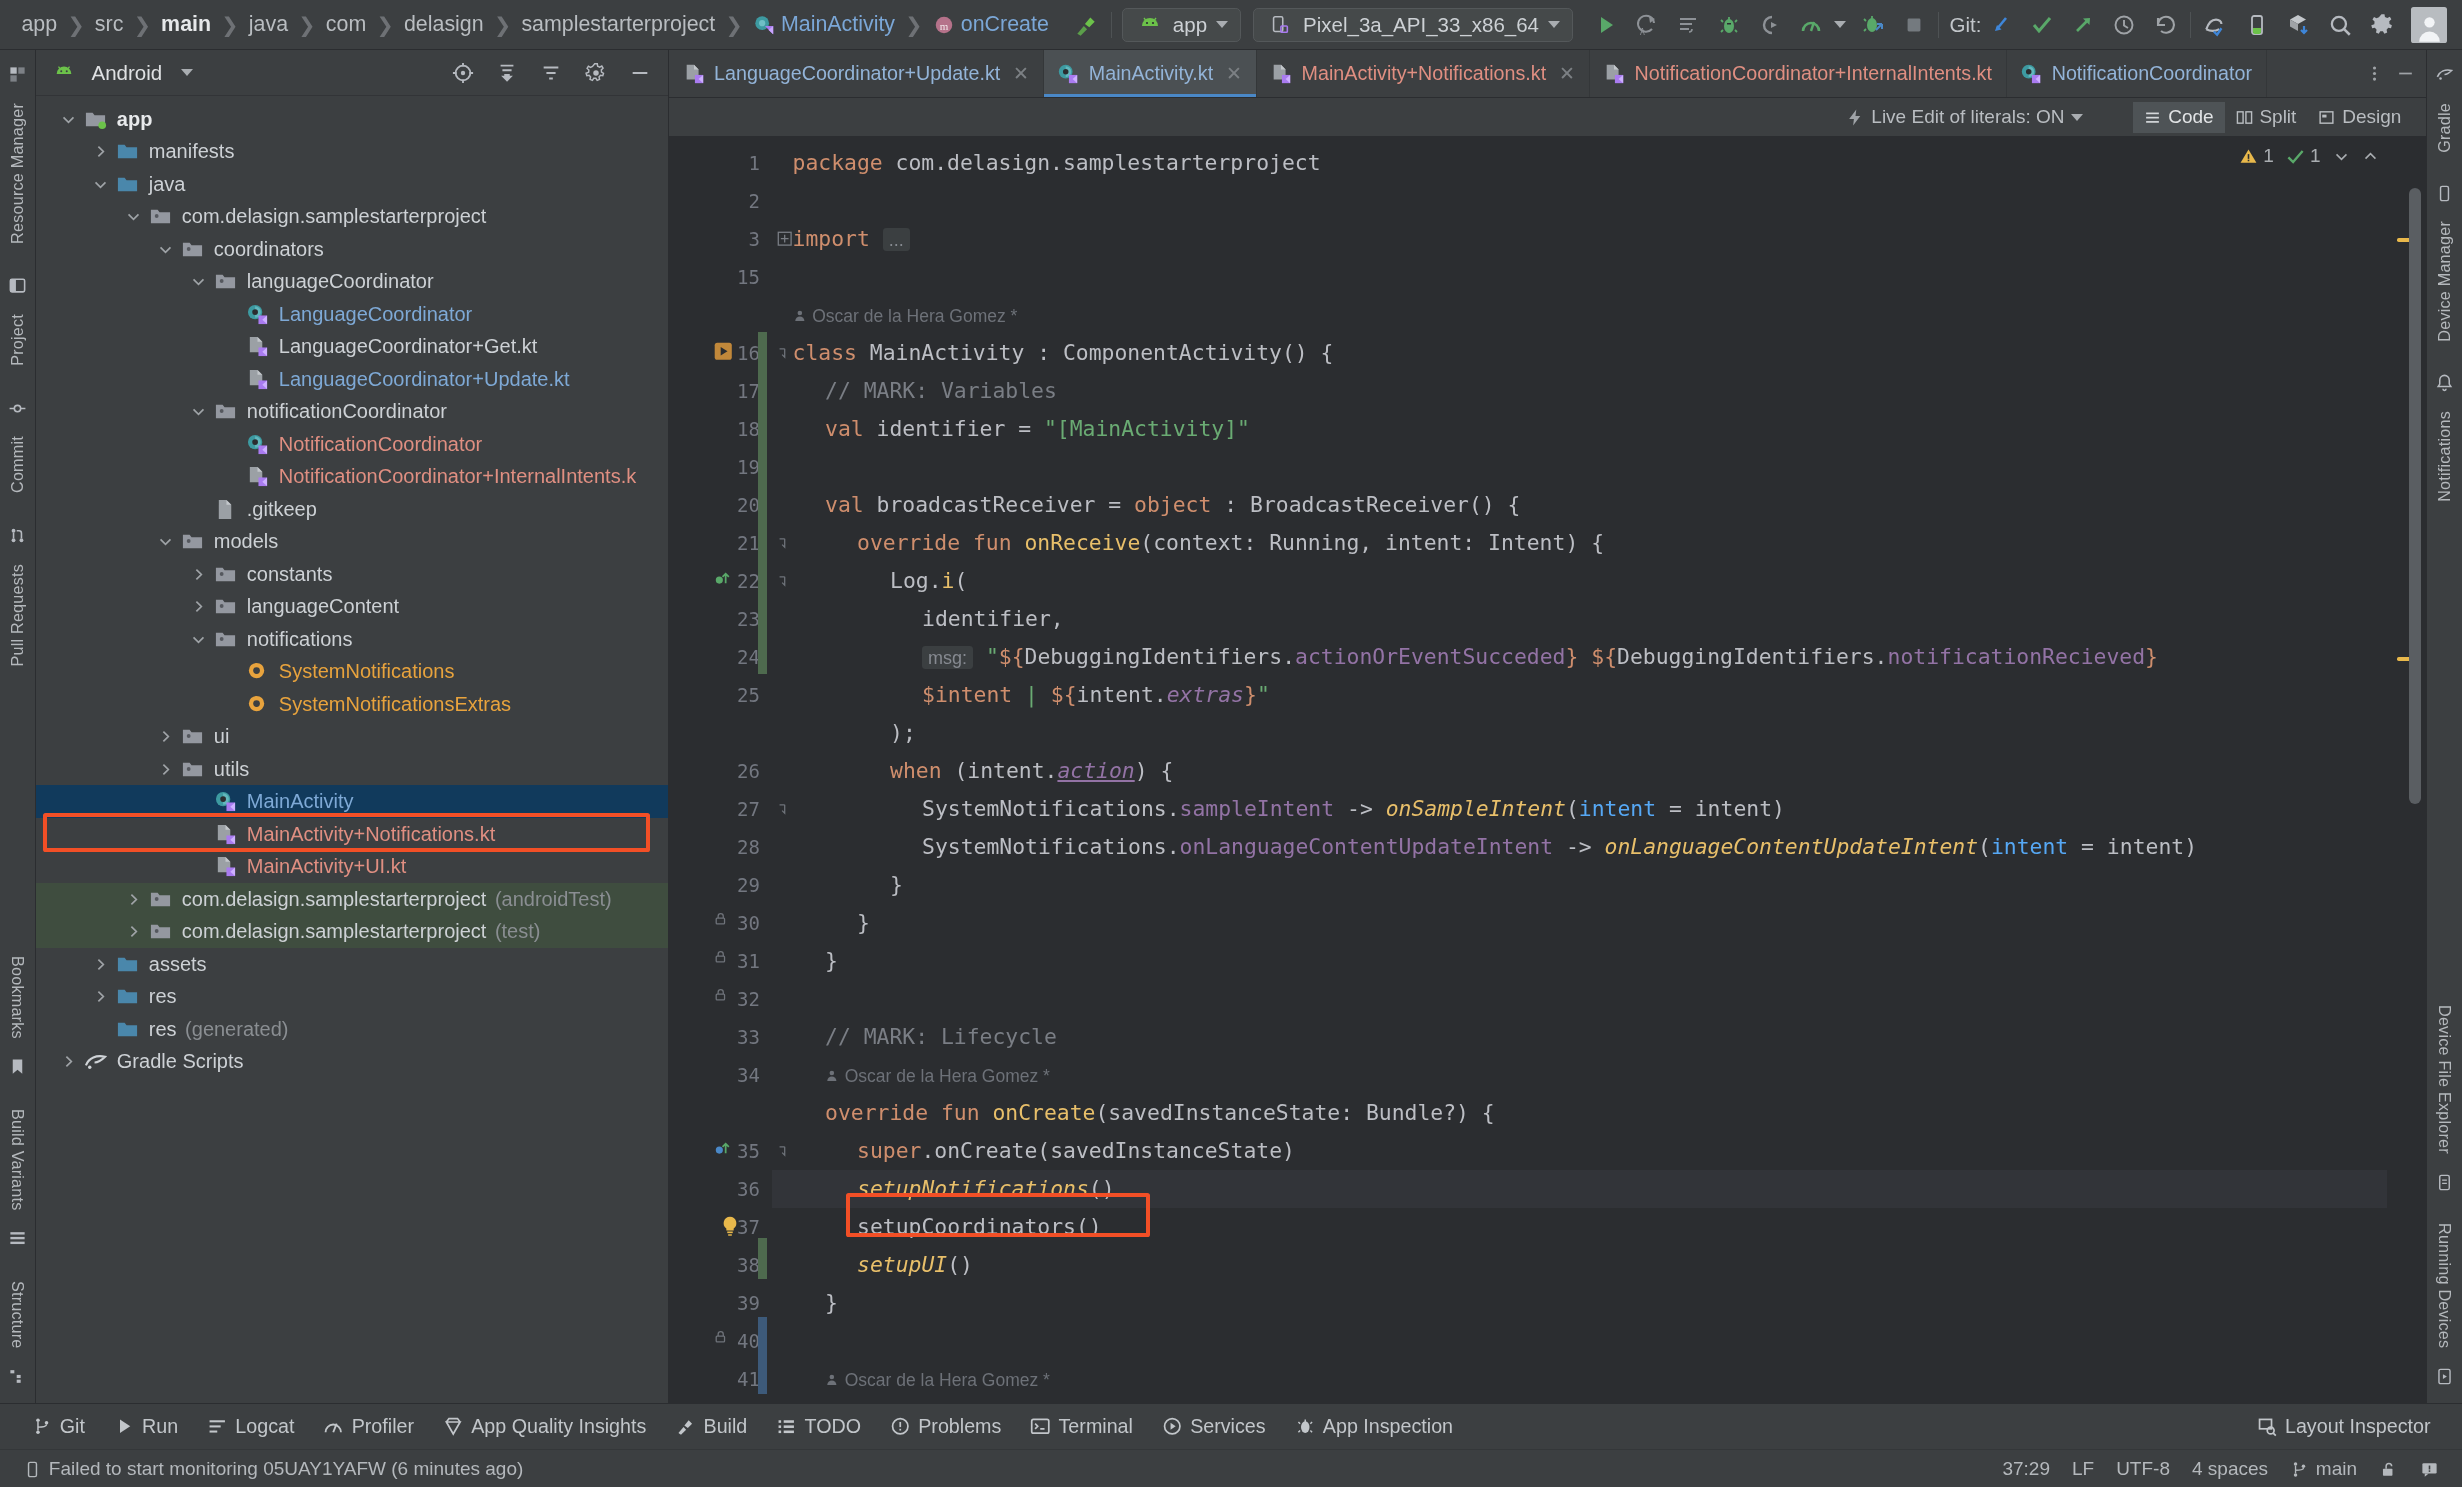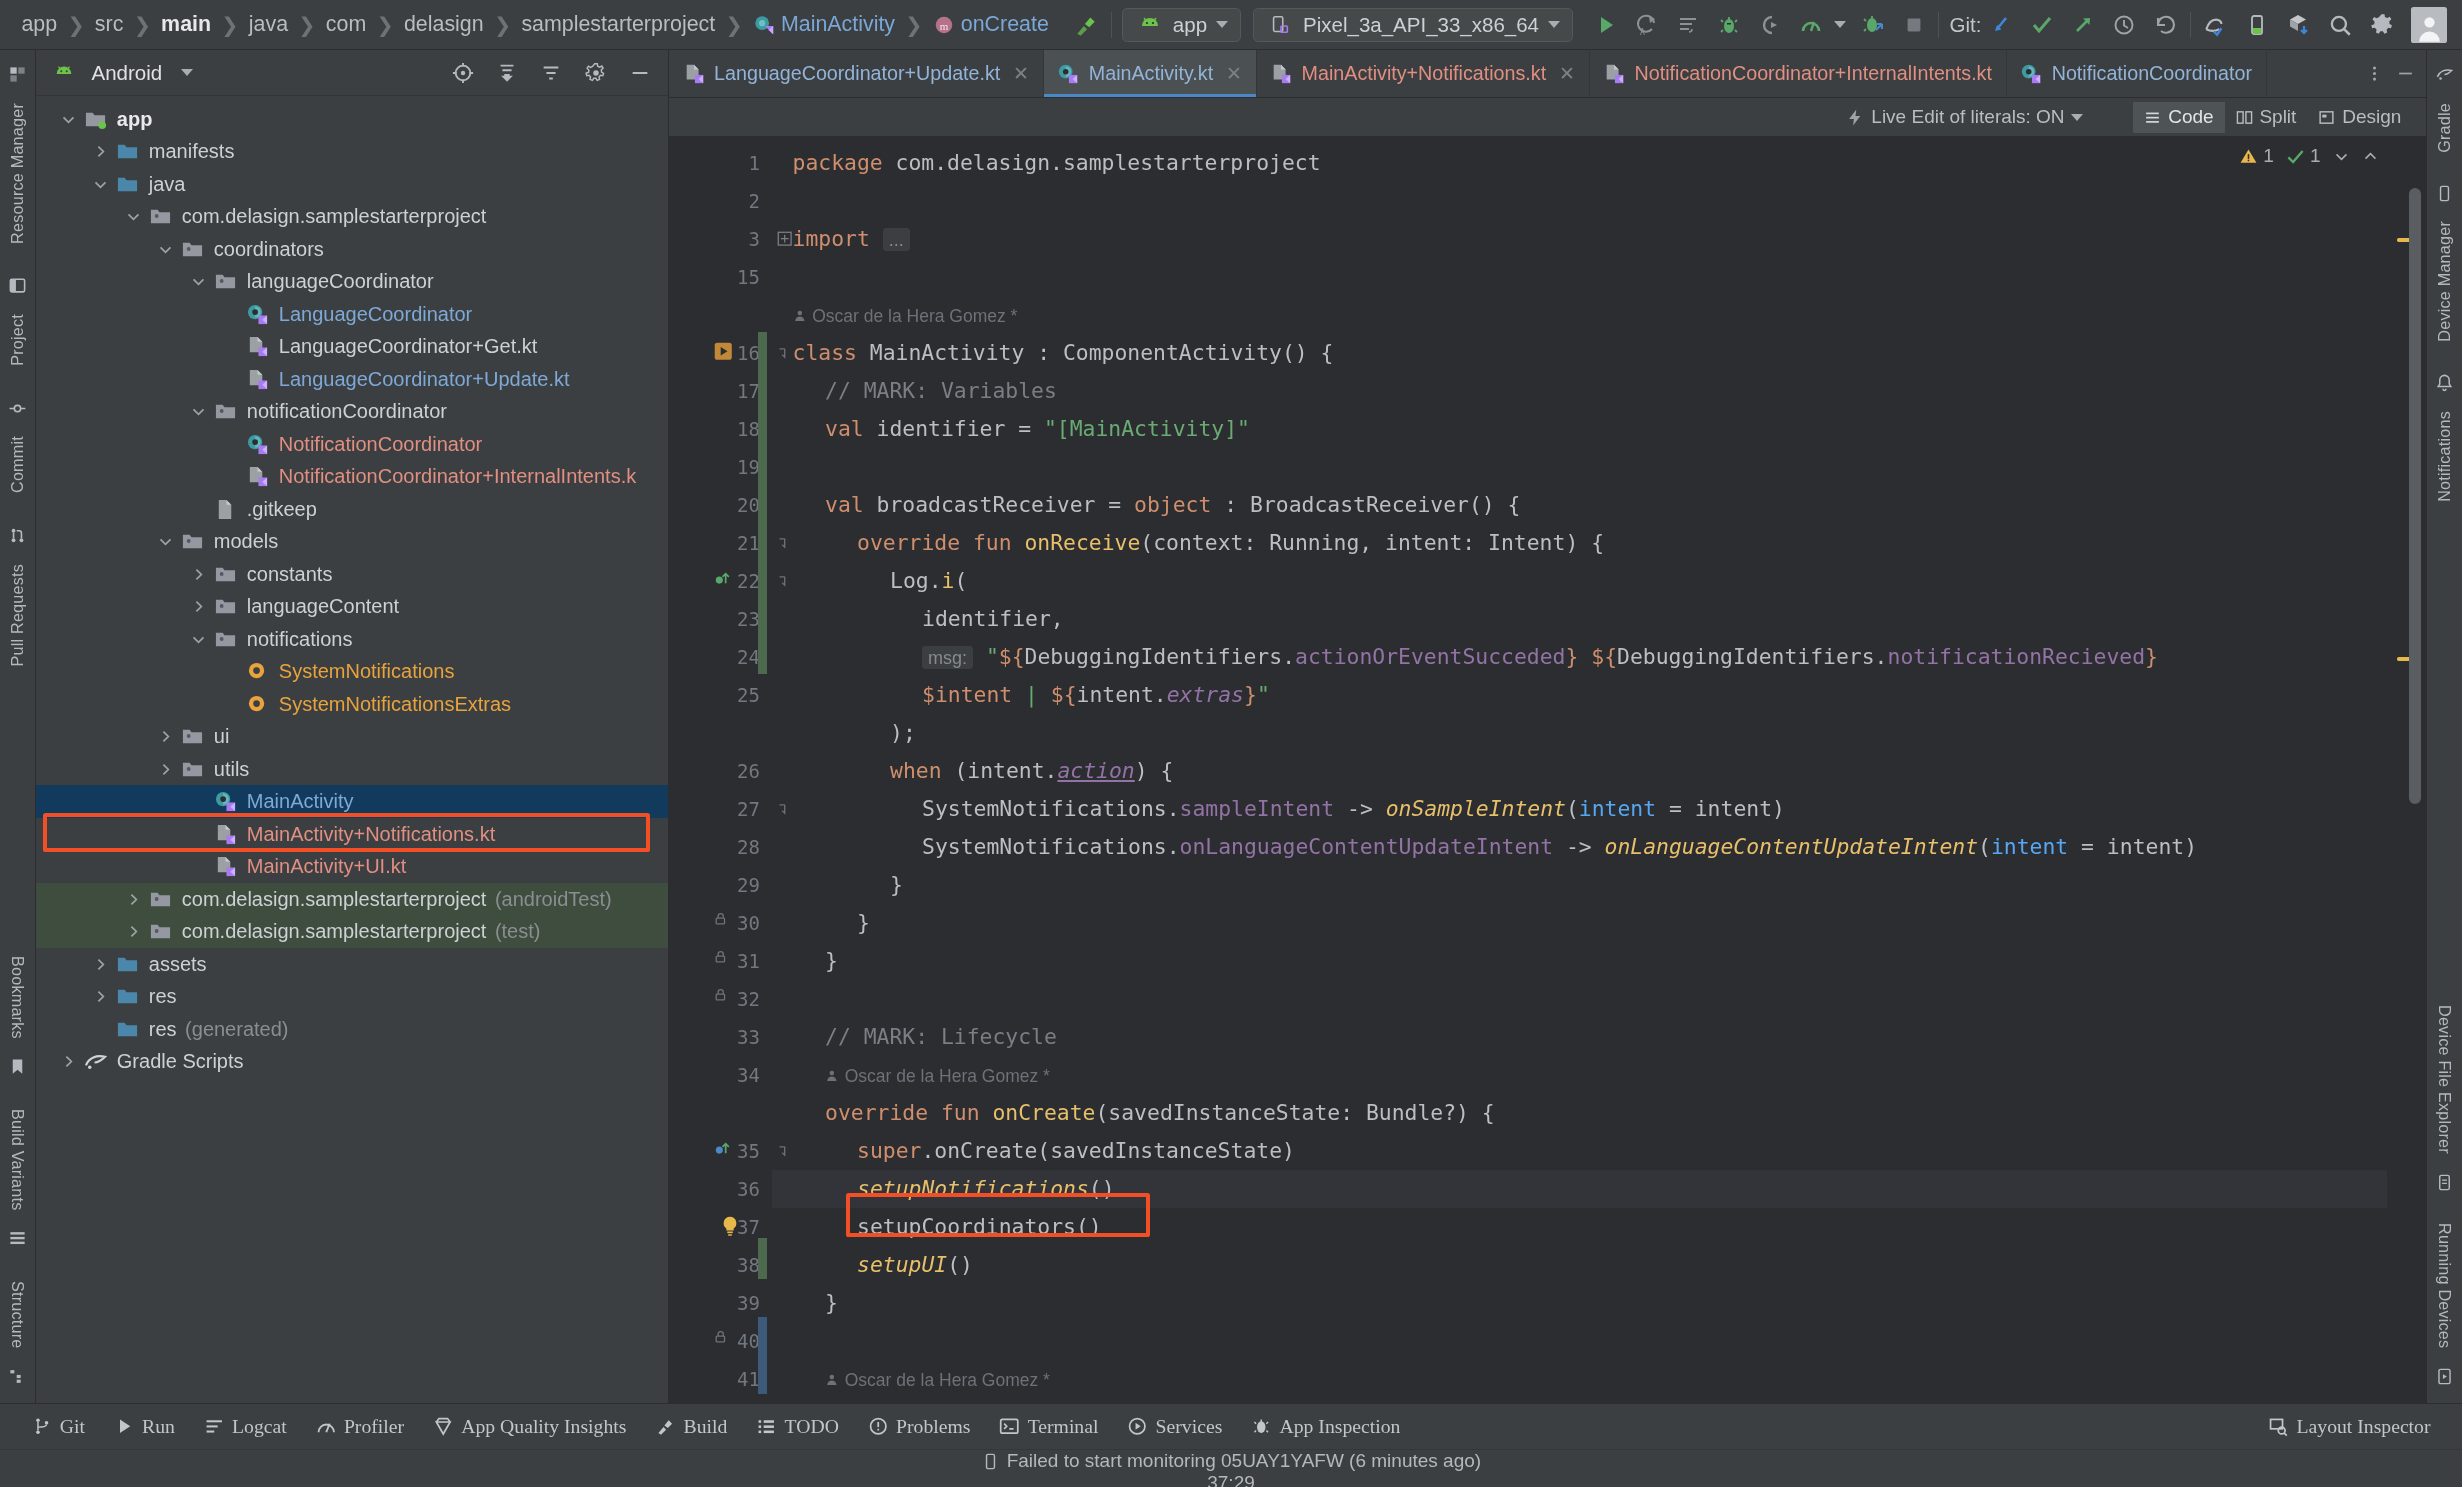--- a/index.html
+++ b/index.html
@@ -173,24 +173,24 @@
     position: absolute; top: 0; right: 39px; height: 38px; display: flex; align-items: center;
     gap: 12px; padding-right: 8.5px; font-size: 19px; color: #a9adb1;
   }
   .insp-item { display: flex; align-items: center; gap: 5.1px; font-size: 19px;}
 
   
   .bottombar {
     height: 46px; min-height: 46px; background: #3c3f41; display: flex; align-items: center;
     padding: 0 17px; gap: 0; border-top: 0.9px solid #2b2d30;
   }
-  .bb-item { display: flex; align-items: center; gap: 7.7px; font-size: 19.7px; color: #c2c6ca; padding: 0 14.5px; white-space: nowrap; font-family: Liberation Serif, serif;}
+  .bb-item { display: flex; align-items: center; gap: 7.7px; font-size: 19.7px; color: #c2c6ca; padding: 0 14.5px; white-space: nowrap;}
   .statusbar {
     height: 39px; min-height: 39px; background: #3c3f41; display: flex; align-items: center;
-    padding: 0 12px; font-size: 19px; color: #b4b8bc; gap: 0; border-top: 0.9px solid #343739; flex-direction: column;
+    padding: 0 12px; font-size: 19px; color: #b4b8bc; gap: 0; border-top: 0.9px solid #343739;
   }
   .sb-item { padding: 0 11px; display: flex; align-items: center; gap: 6.8px; white-space: nowrap;}
   svg { display: block; }
 </style>
 </head>
 <body>
 
 <div class="app">
 
   <div class="toolbar">

